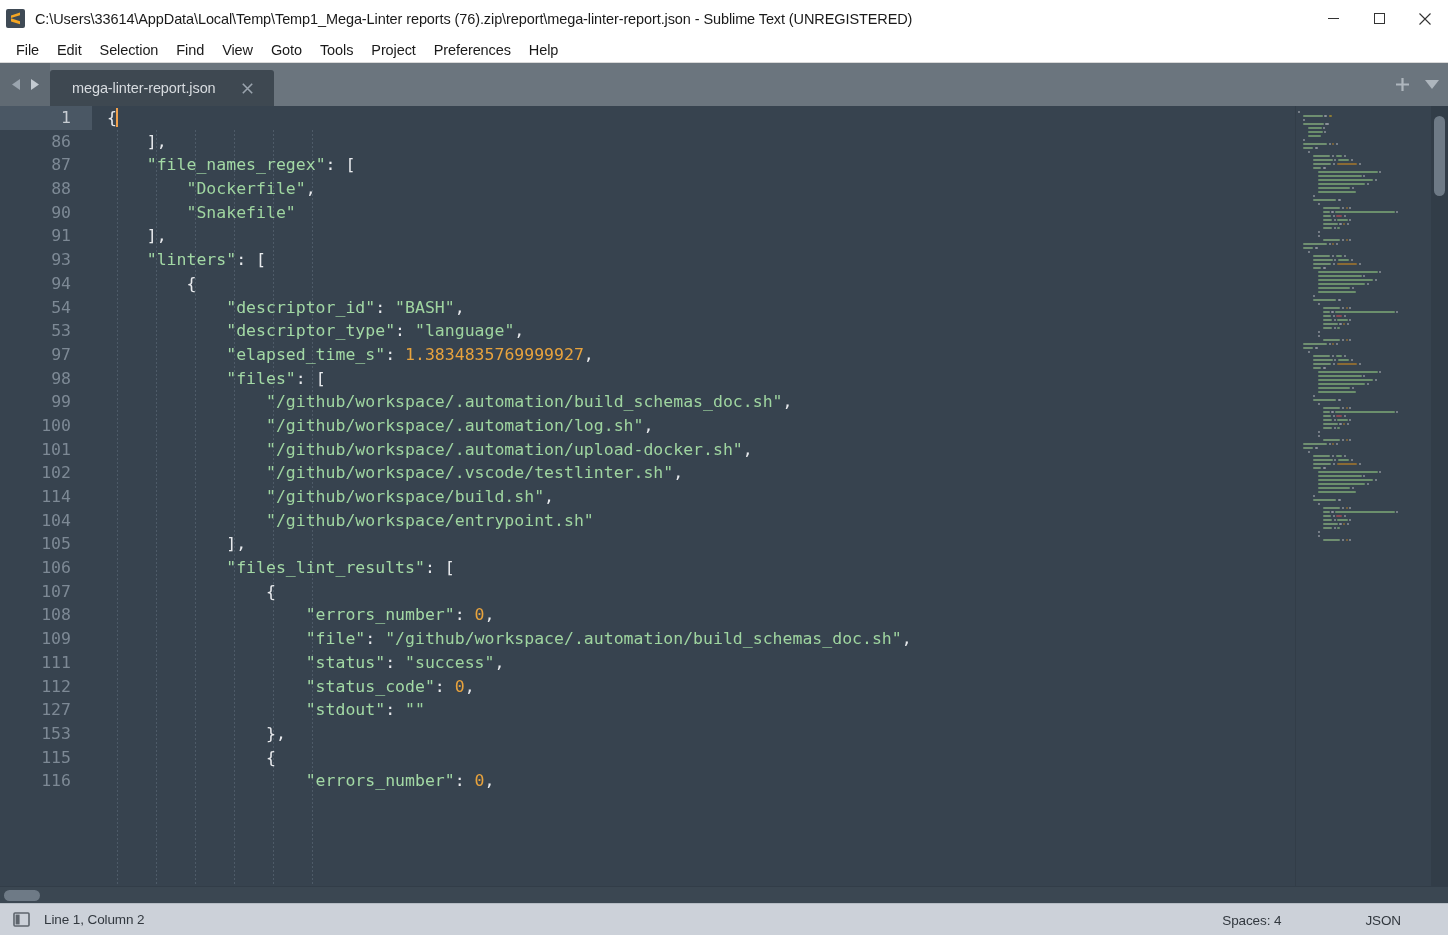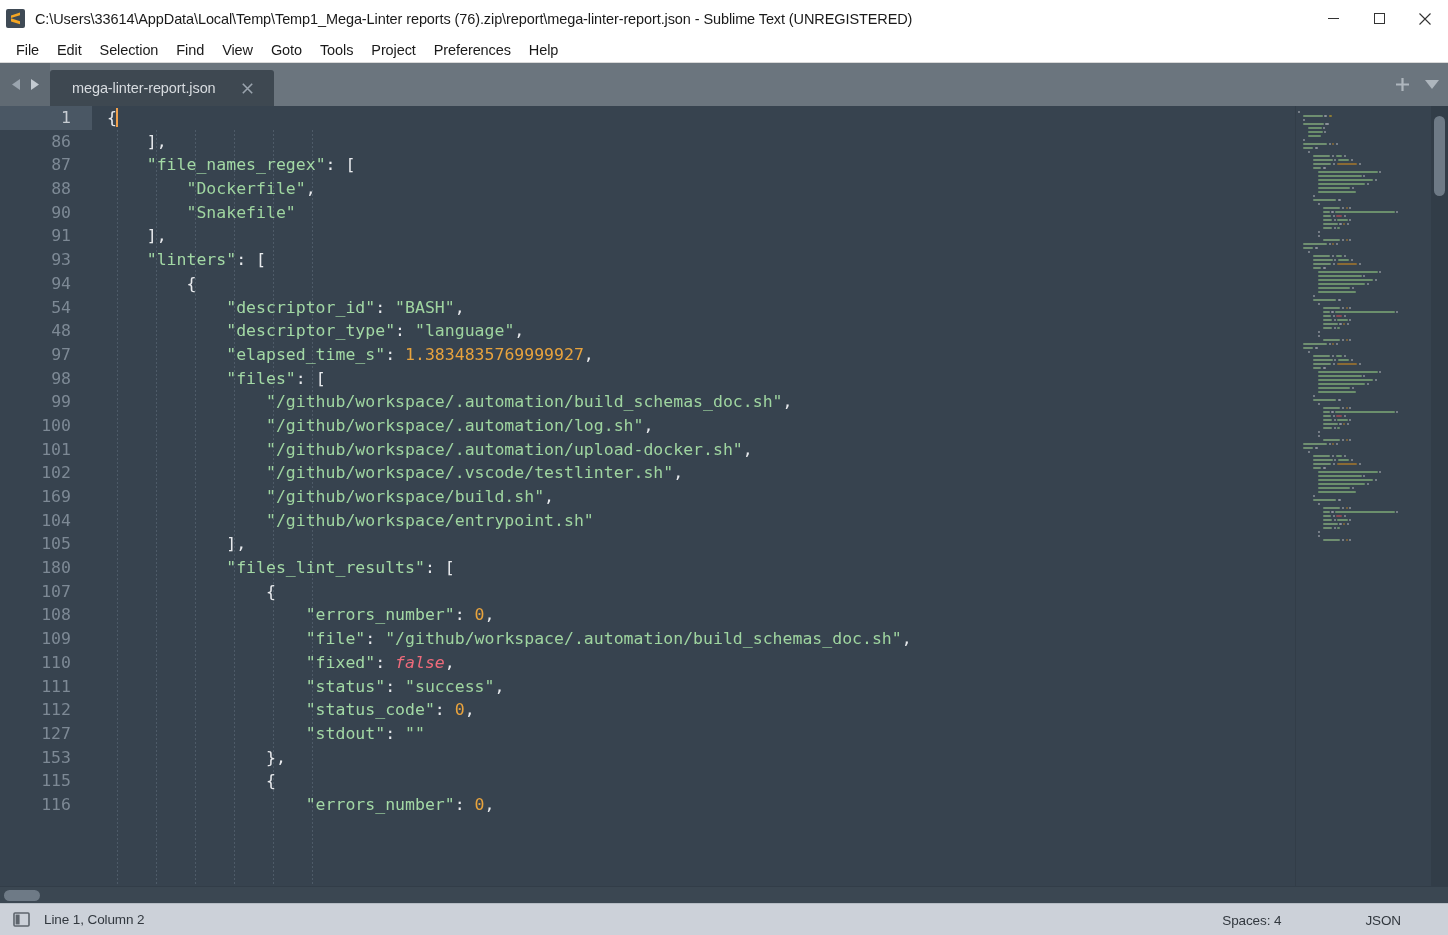--- a/index.html
+++ b/index.html
@@ -248,35 +248,34 @@
       <div id="code-lines">
           <div class="line active"><div class="gutter">1</div><div class="content"><span class="p">{</span><span class="cursor"></span></div></div>
           <div class="line"><div class="gutter">86</div><div class="content">    <span class="p">],</span></div></div>
           <div class="line"><div class="gutter">87</div><div class="content">    <span class="k">"file_names_regex"</span><span class="p">: [</span></div></div>
           <div class="line"><div class="gutter">88</div><div class="content">        <span class="s">"Dockerfile"</span><span class="p">,</span></div></div>
           <div class="line"><div class="gutter">90</div><div class="content">        <span class="s">"Snakefile"</span></div></div>
           <div class="line"><div class="gutter">91</div><div class="content">    <span class="p">],</span></div></div>
           <div class="line"><div class="gutter">93</div><div class="content">    <span class="k">"linters"</span><span class="p">: [</span></div></div>
           <div class="line"><div class="gutter">94</div><div class="content">        <span class="p">{</span></div></div>
           <div class="line"><div class="gutter">54</div><div class="content">            <span class="k">"descriptor_id"</span><span class="p">: </span><span class="s">"BASH"</span><span class="p">,</span></div></div>
-          <div class="line"><div class="gutter">48</div><div class="content">            <span class="k">"descriptor_type"</span><span class="p">: </span><span class="s">"language"</span><span class="p">,</span></div></div>
+          <div class="line"><div class="gutter">53</div><div class="content">            <span class="k">"descriptor_type"</span><span class="p">: </span><span class="s">"language"</span><span class="p">,</span></div></div>
           <div class="line"><div class="gutter">97</div><div class="content">            <span class="k">"elapsed_time_s"</span><span class="p">: </span><span class="n">1.3834835769999927</span><span class="p">,</span></div></div>
           <div class="line"><div class="gutter">98</div><div class="content">            <span class="k">"files"</span><span class="p">: [</span></div></div>
           <div class="line"><div class="gutter">99</div><div class="content">                <span class="s">"/github/workspace/.automation/build_schemas_doc.sh"</span><span class="p">,</span></div></div>
           <div class="line"><div class="gutter">100</div><div class="content">                <span class="s">"/github/workspace/.automation/log.sh"</span><span class="p">,</span></div></div>
           <div class="line"><div class="gutter">101</div><div class="content">                <span class="s">"/github/workspace/.automation/upload-docker.sh"</span><span class="p">,</span></div></div>
           <div class="line"><div class="gutter">102</div><div class="content">                <span class="s">"/github/workspace/.vscode/testlinter.sh"</span><span class="p">,</span></div></div>
-          <div class="line"><div class="gutter">169</div><div class="content">                <span class="s">"/github/workspace/build.sh"</span><span class="p">,</span></div></div>
+          <div class="line"><div class="gutter">114</div><div class="content">                <span class="s">"/github/workspace/build.sh"</span><span class="p">,</span></div></div>
           <div class="line"><div class="gutter">104</div><div class="content">                <span class="s">"/github/workspace/entrypoint.sh"</span></div></div>
           <div class="line"><div class="gutter">105</div><div class="content">            <span class="p">],</span></div></div>
-          <div class="line"><div class="gutter">180</div><div class="content">            <span class="k">"files_lint_results"</span><span class="p">: [</span></div></div>
+          <div class="line"><div class="gutter">106</div><div class="content">            <span class="k">"files_lint_results"</span><span class="p">: [</span></div></div>
           <div class="line"><div class="gutter">107</div><div class="content">                <span class="p">{</span></div></div>
           <div class="line"><div class="gutter">108</div><div class="content">                    <span class="k">"errors_number"</span><span class="p">: </span><span class="n">0</span><span class="p">,</span></div></div>
           <div class="line"><div class="gutter">109</div><div class="content">                    <span class="k">"file"</span><span class="p">: </span><span class="s">"/github/workspace/.automation/build_schemas_doc.sh"</span><span class="p">,</span></div></div>
-          <div class="line"><div class="gutter">110</div><div class="content">                    <span class="k">"fixed"</span><span class="p">: </span><span class="b">false</span><span class="p">,</span></div></div>
           <div class="line"><div class="gutter">111</div><div class="content">                    <span class="k">"status"</span><span class="p">: </span><span class="s">"success"</span><span class="p">,</span></div></div>
           <div class="line"><div class="gutter">112</div><div class="content">                    <span class="k">"status_code"</span><span class="p">: </span><span class="n">0</span><span class="p">,</span></div></div>
           <div class="line"><div class="gutter">127</div><div class="content">                    <span class="k">"stdout"</span><span class="p">: </span><span class="s">""</span></div></div>
           <div class="line"><div class="gutter">153</div><div class="content">                <span class="p">},</span></div></div>
           <div class="line"><div class="gutter">115</div><div class="content">                <span class="p">{</span></div></div>
           <div class="line"><div class="gutter">116</div><div class="content">                    <span class="k">"errors_number"</span><span class="p">: </span><span class="n">0</span><span class="p">,</span></div></div>
         </div>
     </div>
 
     <div class="minimap">

